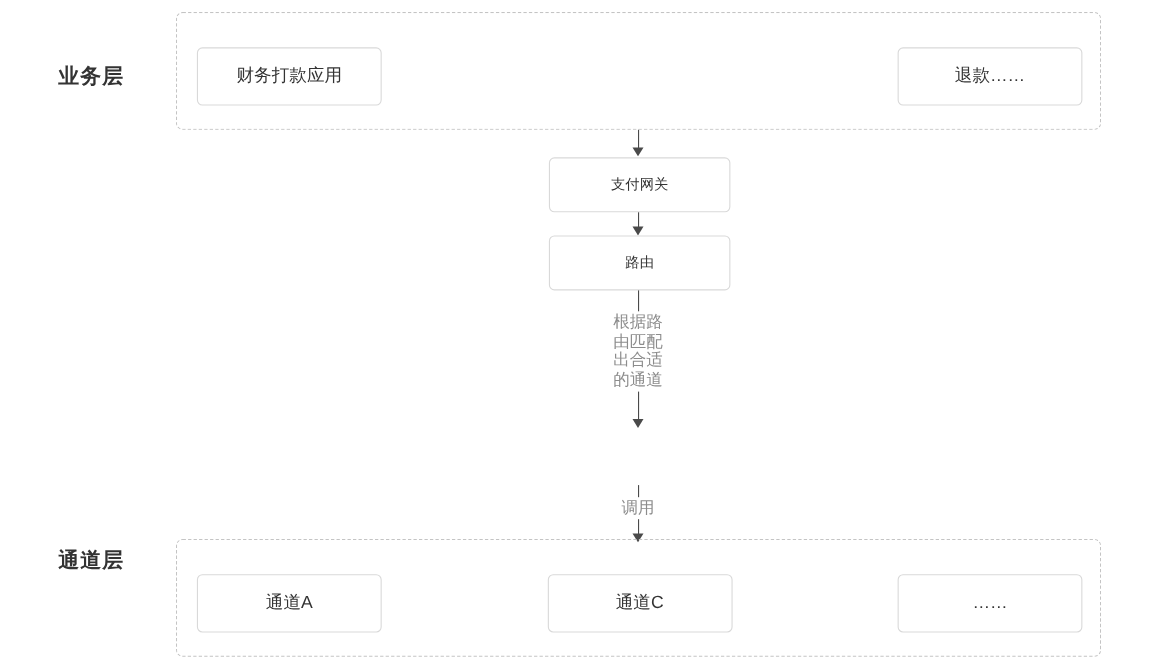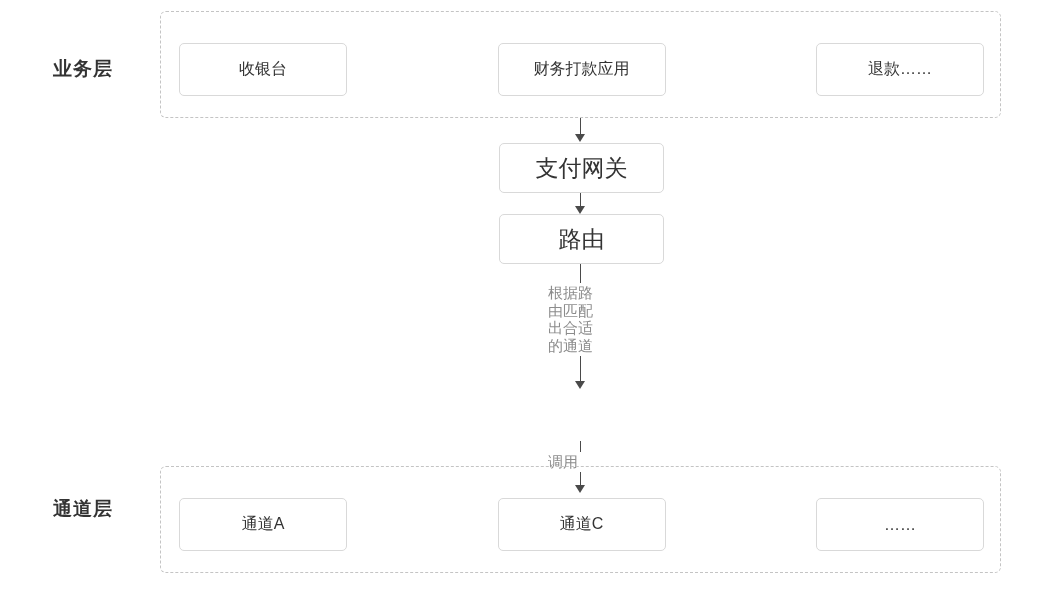--- a/index.html
+++ b/index.html
@@ -21,21 +21,21 @@
 
   
   .layer-box {
     position: absolute;
     border: 1px dashed #c4c4c4;
     border-radius: 6px;
     box-sizing: border-box;
     background: transparent;
   }
   #layer-business-box { left: 160px; top: 11px; width: 841px; height: 107px; }
-  #layer-channel-box  { left: 160px; top: 466px; width: 841px; height: 107px; }
+  #layer-channel-box  { left: 160px; top: 490px; width: 841px; height: 107px; }
 
   
   .layer-label {
     position: absolute;
     font-size: 19px;
     font-weight: bold;
     color: #333333;
     letter-spacing: 1px;
     white-space: nowrap;
   }
@@ -71,21 +71,21 @@
     width: 168px;
     height: 53px;
   }
 
   
   .center-node {
     position: absolute;
     left: 499px;
     width: 165px;
     height: 50px;
-    font-size: 23px;
+    font-size: 13px;
   }
   #node-gateway { top: 143px; }
   #node-router  { top: 214px; }
   #node-core    { top: 391px; }
 
   
   .conn-line {
     position: absolute;
     left: 580px;
     width: 1px;
@@ -112,21 +112,21 @@
   #arrowhead-note-core        { top: 381px; }
 
   #conn-core-channel          { top: 441px; height: 47px; }
   #arrowhead-core-channel     { top: 485px; }
 
   
   .annotation {
     position: absolute;
     font-size: 15px;
     color: #8c8c8c;
-    text-align: left;
+    text-align: center;
     line-height: 1.18;
     background: #ffffff;
     white-space: pre-line;
   }
   #annotation-routing-rule {
     left: 548px;
     top: 283px;
     width: 64px;
     padding: 1px 0;
   }
@@ -139,21 +139,20 @@
 </style>
 </head>
 <body>
 
 <div id="canvas">
 
   <div class="layer-label" id="layer-business-label">业务层</div>
 
   <div class="layer-box" id="layer-business-box">
     <div class="node-row">
-      <div class="node">收银台</div>
       <div class="node">财务打款应用</div>
       <div class="node">退款……</div>
     </div>
   </div>
 
   <div class="conn-line" id="conn-business-gateway"></div>
   <div class="arrow-head" id="arrowhead-business-gateway"></div>
 
   <div class="node center-node" id="node-gateway">支付网关</div>
 

